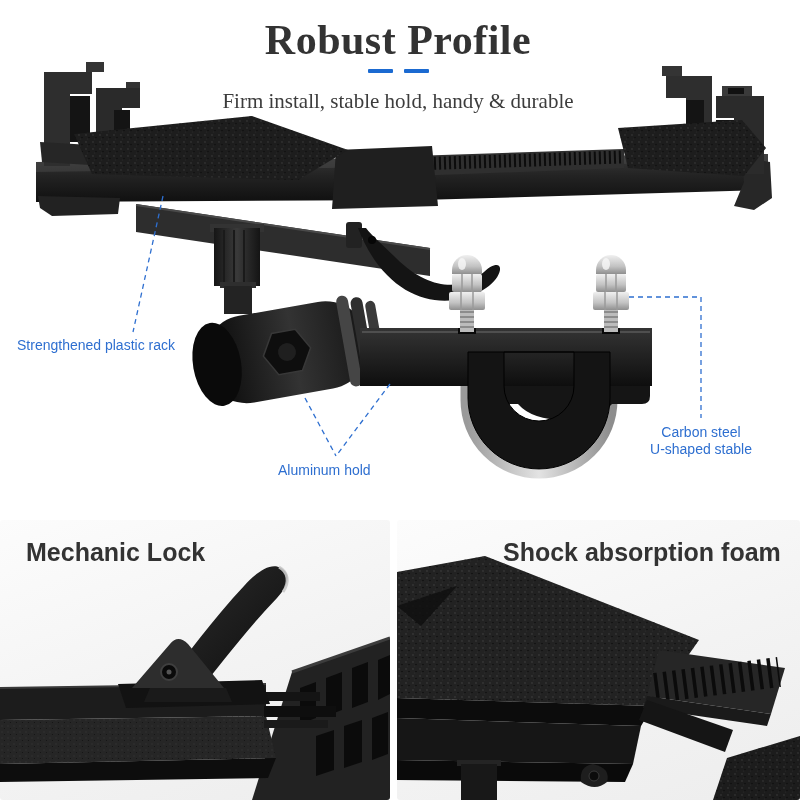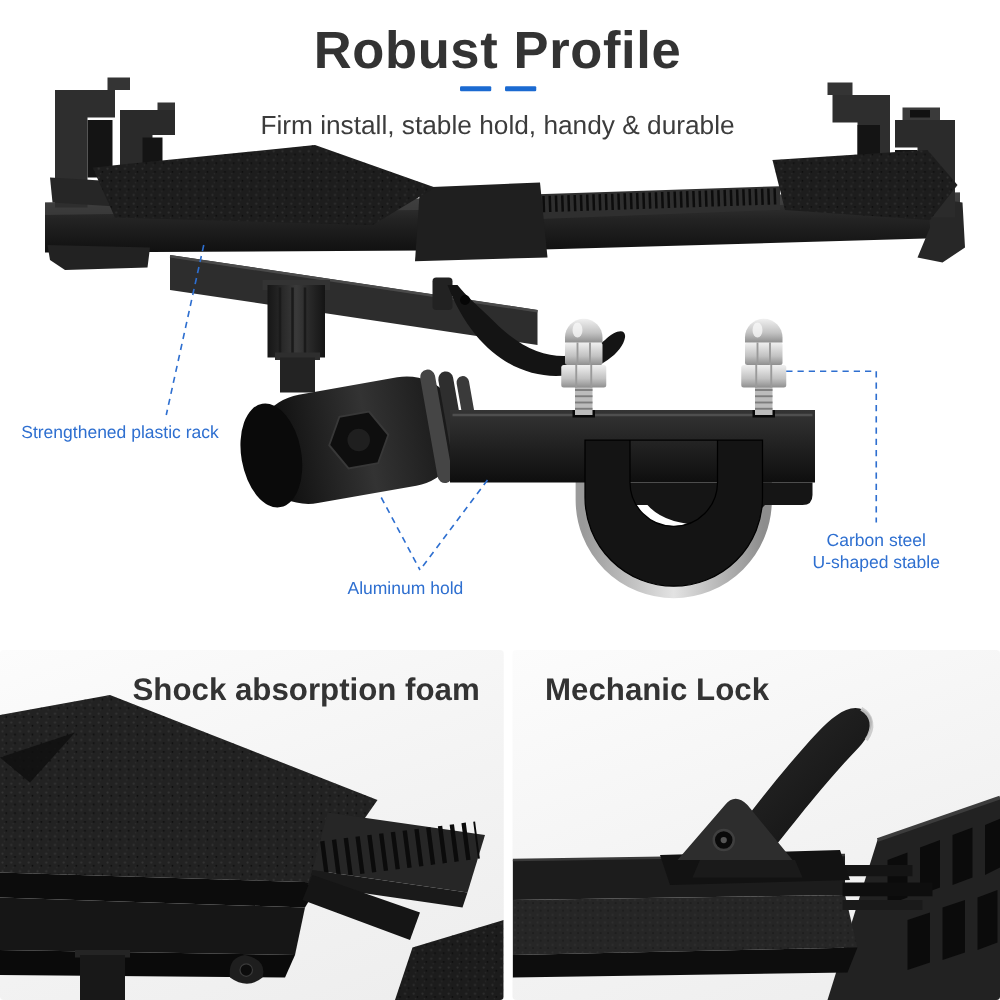--- a/index.html
+++ b/index.html
@@ -1,19 +1,19 @@
 <!DOCTYPE html>
 <html><head>
 <meta charset="utf-8">
 <style>
   html,body{margin:0;padding:0;background:#fff;}
   .page{position:relative;width:800px;height:800px;background:#ffffff;overflow:hidden;
         font-family:"Liberation Sans",sans-serif;}
   
-  .hdr{position:absolute;top:16px;left:0;width:796px;text-align:center;z-index:3;}
+  .hdr{position:absolute;top:16px;left:0;width:796px;text-align:center;z-index:3;font-family:Liberation Serif, serif;}
   .hdr h1{margin:0;font-size:42px;line-height:48px;font-weight:700;color:#333;letter-spacing:.5px;}
   .dashes{display:flex;justify-content:center;gap:11px;margin:5px 0 7px;}
   .dashes i{display:block;width:25px;height:4px;background:#1b6ad1;border-radius:1px;}
   .subtitle{margin:16px;font-size:21px;color:#3c3c3c;}
   
   .hero-svg{position:absolute;left:0;top:0;z-index:1;}
   .callout{position:absolute;z-index:2;color:#2e6fd0;font-size:14px;line-height:1.2;}
   .co-plastic{left:17px;top:337px;}
   .co-aluminum{left:278px;top:462px;}
   .co-uclamp{left:616px;top:424px;width:170px;text-align:center;}
@@ -203,57 +203,20 @@
 
   <div class="callout co-plastic">Strengthened plastic rack</div>
   <div class="callout co-aluminum">Aluminum hold</div>
   <div class="callout co-uclamp">
     <span>Carbon steel</span><br>
     <span>U-shaped stable</span>
   </div>
 
   <div class="features">
 
-    <div class="panel panel-left">
-      <h2>Shock absorption foam</h2>
-      <svg width="403" height="280" viewBox="0 0 403 280">
-        <defs>
-          <pattern id="grain2" width="7" height="7" patternUnits="userSpaceOnUse">
-            <circle cx="2" cy="2" r=".9" fill="#3d3d3d"></circle>
-            <circle cx="5" cy="4.5" r=".7" fill="#000"></circle>
-            <circle cx="3.5" cy="6" r=".6" fill="#323232"></circle>
-          </pattern>
-        </defs>
-        <g>
-          <polygon points="0,52 88,36 302,120 256,186 0,178" fill="#222"></polygon>
-          <polygon points="0,52 88,36 302,120 256,186 0,178" fill="url(#grain2)" opacity=".7"></polygon>
-          <polygon points="0,86 60,66 24,106" fill="#0f0f0f" opacity=".85"></polygon>
-          <polygon points="0,178 256,186 244,206 0,198" fill="#0c0c0c"></polygon>
-        </g>
-        <g>
-          <polygon points="0,198 244,206 236,244 0,240" fill="#161616"></polygon>
-          <polygon points="0,240 236,244 228,262 0,260" fill="#0a0a0a"></polygon>
-          <path d="M196,244 q-14,2 -12,18 q14,10 26,0 q4,-14 -14,-18 Z" fill="#1e1e1e"></path>
-          <circle cx="197" cy="256" r="5" fill="#0c0c0c" stroke="#3a3a3a" stroke-width="1"></circle>
-          <rect x="60" y="240" width="44" height="6" fill="#242424"></rect>
-          <rect x="64" y="244" width="36" height="36" fill="#181818"></rect>
-        </g>
-        <g>
-          <polygon points="262,130 388,148 374,194 250,176" fill="#262626"></polygon>
-          <line x1="258" y1="168" x2="382" y2="152" stroke="#0b0b0b" stroke-width="30" stroke-dasharray="3.5 6"></line>
-          <polygon points="250,176 374,194 370,206 246,188" fill="#1a1a1a"></polygon>
-          <polygon points="250,180 336,210 328,232 242,200" fill="#151515"></polygon>
-        </g>
-        <g>
-          <polygon points="330,238 403,216 403,280 316,280" fill="#1c1c1c"></polygon>
-          <polygon points="330,238 403,216 403,280 316,280" fill="url(#grain2)" opacity=".6"></polygon>
-        </g>
-      </svg>
-    </div>
-
     <div class="panel panel-right">
       <h2>Mechanic Lock</h2>
       <svg width="390" height="280" viewBox="0 0 390 280">
         <defs>
           <linearGradient id="levG" x1="0" y1="0" x2="1" y2="1">
             <stop offset="0" stop-color="#2d2d2d"></stop>
               <stop offset="1" stop-color="#0d0d0d"></stop>
           </linearGradient>
           <pattern id="grain3" width="6" height="6" patternUnits="userSpaceOnUse">
             <circle cx="2" cy="2" r=".8" fill="#3a3a3a"></circle>
@@ -286,14 +249,51 @@
           <path d="M162,168 C184,138 214,98 244,66 C256,53 270,42 281,48 C292,54 288,66 277,78
                    C246,110 218,148 198,172 Z" fill="url(#levG)"></path>
           <path d="M279,47 C288,52 290,62 283,72" stroke="#c9c9c9" stroke-width="3" fill="none" opacity=".9"></path>
           <path d="M132,168 L170,124 Q178,114 188,124 L224,168 Z" fill="#2d2d2d"></path>
           <circle cx="169" cy="152" r="8" fill="#0a0a0a" stroke="#3f3f3f" stroke-width="2"></circle>
           <circle cx="169" cy="152" r="2.5" fill="#555"></circle>
           <polygon points="150,168 226,168 232,182 144,182" fill="#1a1a1a"></polygon>
         </g>
       </svg>
     </div>
+
+    <div class="panel panel-left">
+      <h2>Shock absorption foam</h2>
+      <svg width="403" height="280" viewBox="0 0 403 280">
+        <defs>
+          <pattern id="grain2" width="7" height="7" patternUnits="userSpaceOnUse">
+            <circle cx="2" cy="2" r=".9" fill="#3d3d3d"></circle>
+            <circle cx="5" cy="4.5" r=".7" fill="#000"></circle>
+            <circle cx="3.5" cy="6" r=".6" fill="#323232"></circle>
+          </pattern>
+        </defs>
+        <g>
+          <polygon points="0,52 88,36 302,120 256,186 0,178" fill="#222"></polygon>
+          <polygon points="0,52 88,36 302,120 256,186 0,178" fill="url(#grain2)" opacity=".7"></polygon>
+          <polygon points="0,86 60,66 24,106" fill="#0f0f0f" opacity=".85"></polygon>
+          <polygon points="0,178 256,186 244,206 0,198" fill="#0c0c0c"></polygon>
+        </g>
+        <g>
+          <polygon points="0,198 244,206 236,244 0,240" fill="#161616"></polygon>
+          <polygon points="0,240 236,244 228,262 0,260" fill="#0a0a0a"></polygon>
+          <path d="M196,244 q-14,2 -12,18 q14,10 26,0 q4,-14 -14,-18 Z" fill="#1e1e1e"></path>
+          <circle cx="197" cy="256" r="5" fill="#0c0c0c" stroke="#3a3a3a" stroke-width="1"></circle>
+          <rect x="60" y="240" width="44" height="6" fill="#242424"></rect>
+          <rect x="64" y="244" width="36" height="36" fill="#181818"></rect>
+        </g>
+        <g>
+          <polygon points="262,130 388,148 374,194 250,176" fill="#262626"></polygon>
+          <line x1="258" y1="168" x2="382" y2="152" stroke="#0b0b0b" stroke-width="30" stroke-dasharray="3.5 6"></line>
+          <polygon points="250,176 374,194 370,206 246,188" fill="#1a1a1a"></polygon>
+          <polygon points="250,180 336,210 328,232 242,200" fill="#151515"></polygon>
+        </g>
+        <g>
+          <polygon points="330,238 403,216 403,280 316,280" fill="#1c1c1c"></polygon>
+          <polygon points="330,238 403,216 403,280 316,280" fill="url(#grain2)" opacity=".6"></polygon>
+        </g>
+      </svg>
+    </div>
   </div>
 </div>
 
 </body></html>

